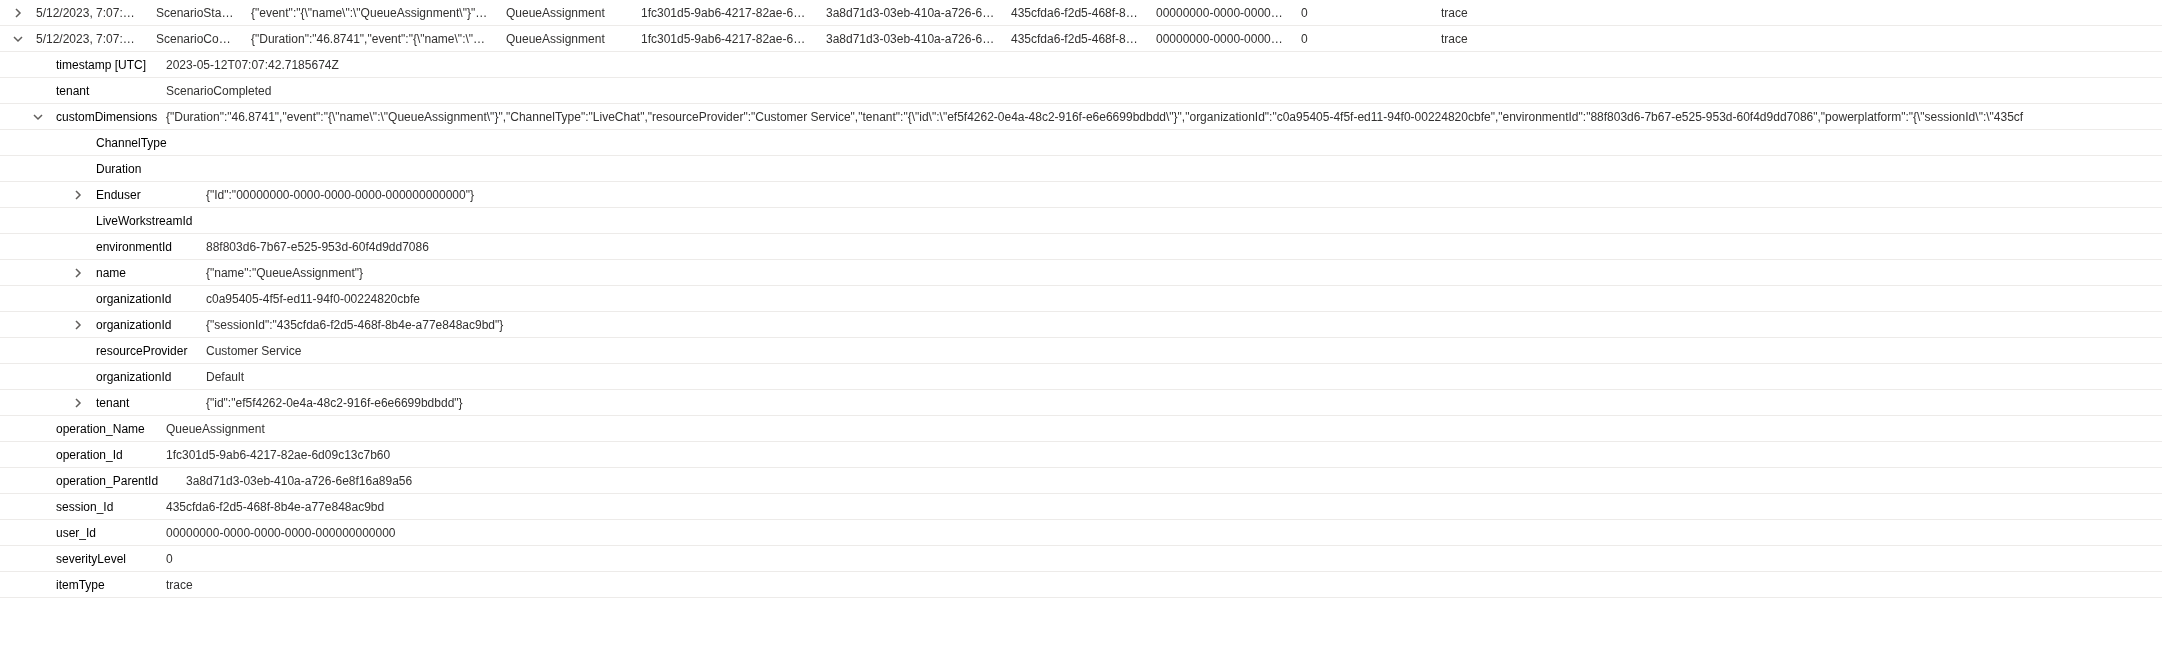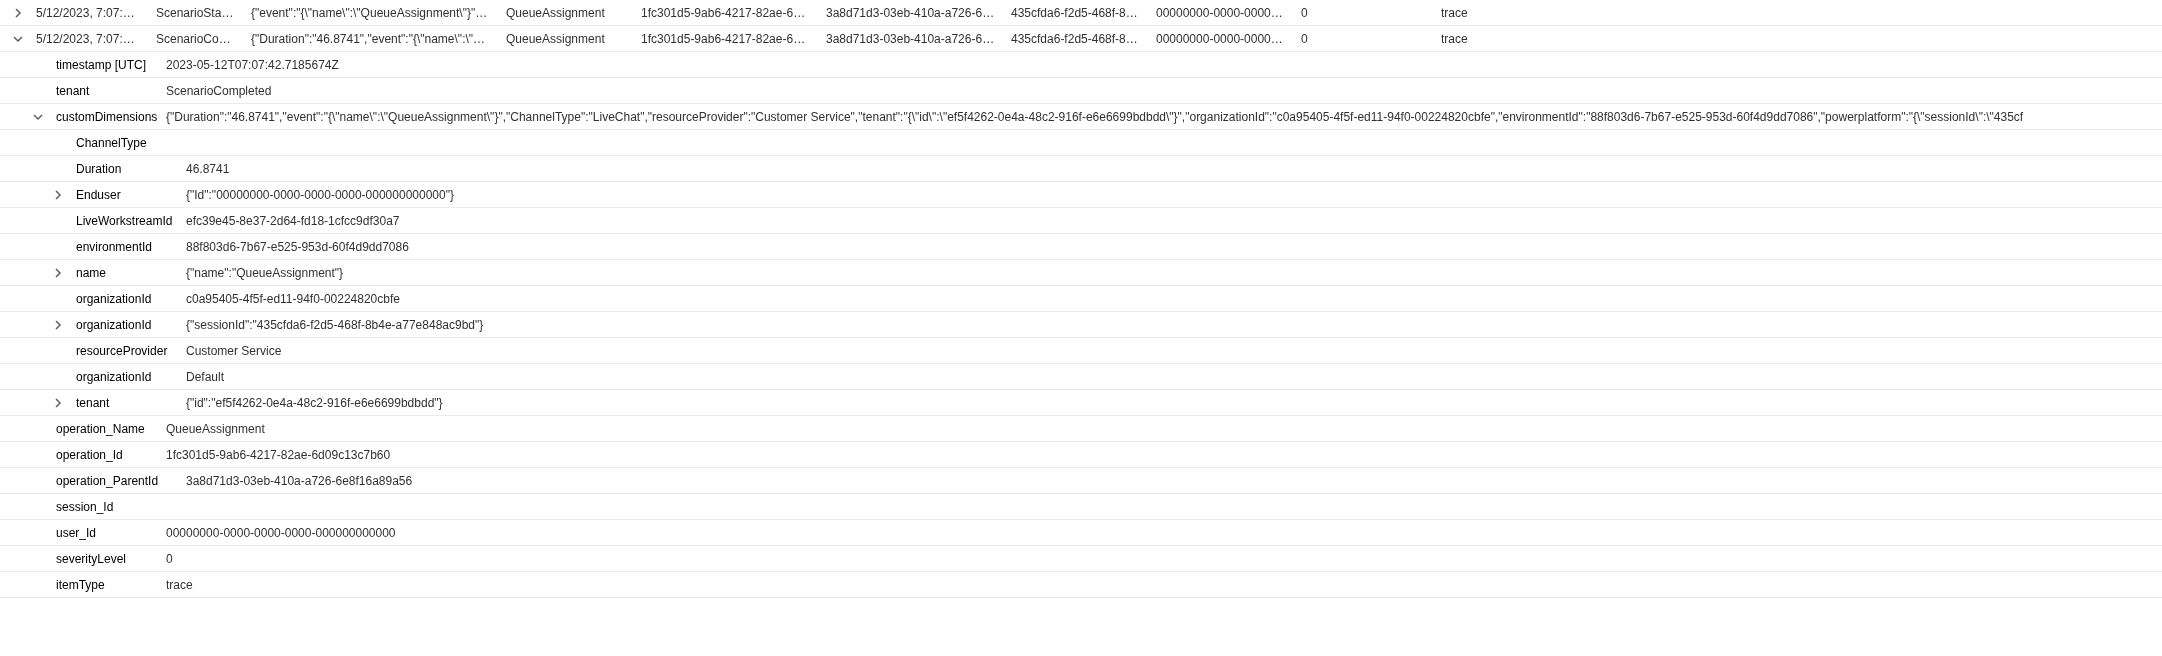--- a/index.html
+++ b/index.html
@@ -2,21 +2,21 @@
 <html><head>
   <meta charset="utf-8">
   <style>
     * { box-sizing: border-box; margin: 0; padding: 0; }
     body { font-family: "Segoe UI", Arial, sans-serif; font-size: 12px; color: #323130; background: #fff; overflow-x: hidden; }
     .row { display: flex; align-items: center; border-bottom: 1px solid #edebe9; min-height: 26px; padding: 4px 0; }
     .expander { width: 20px; display: flex; justify-content: center; align-items: center; cursor: pointer; color: #605e5c; flex-shrink: 0; }
     .expander svg { width: 10px; height: 10px; }
     .indent0 { padding-left: 8px; }
     .indent1 { padding-left: 28px; }
-    .indent2 { padding-left: 48px; }
+    .indent2 { padding-left: 68px; }
     .col { padding: 0 8px; overflow: hidden; white-space: nowrap; text-overflow: ellipsis; flex-shrink: 0; }
     .c-time { width: 120px; }
     .c-msg { width: 95px; }
     .c-details { width: 255px; }
     .c-opname { width: 135px; }
     .c-opid { width: 185px; }
     .c-parentid { width: 185px; }
     .c-sessid { width: 145px; }
     .c-userid { width: 145px; }
     .c-sev { width: 140px; }
@@ -88,37 +88,35 @@
 </div>
 
 <div class="row indent2">
   <span class="spacer20"></span>
   <span class="detail-label">ChannelType</span>
 </div>
 
 <div class="row indent2">
   <span class="spacer20"></span>
   <span class="detail-label">Duration</span>
-  <span class="detail-value">46.8741</span>
 </div>
 
 <div class="row indent2">
   <span class="expander">
     <svg viewBox="0 0 10 10">
         <path d="M3 1 L7 5 L3 9" fill="none" stroke="#605e5c" stroke-width="1.5"></path>
       </svg>
   </span>
   <span class="detail-label">Enduser</span>
   <span class="detail-value">{"Id":"00000000-0000-0000-0000-000000000000"}</span>
 </div>
 
 <div class="row indent2">
   <span class="spacer20"></span>
   <span class="detail-label">LiveWorkstreamId</span>
-  <span class="detail-value">efc39e45-8e37-2d64-fd18-1cfcc9df30a7</span>
 </div>
 
 <div class="row indent2">
   <span class="spacer20"></span>
   <span class="detail-label">environmentId</span>
   <span class="detail-value">88f803d6-7b67-e525-953d-60f4d9dd7086</span>
 </div>
 
 <div class="row indent2">
   <span class="expander">
@@ -182,20 +180,21 @@
 
 <div class="row indent1">
   <span class="spacer20"></span>
   <span class="detail-label detail-label-wide">operation_ParentId</span>
   <span class="detail-value">3a8d71d3-03eb-410a-a726-6e8f16a89a56</span>
 </div>
 
 <div class="row indent1">
   <span class="spacer20"></span>
   <span class="detail-label">session_Id</span>
+  <span class="detail-value">435cfda6-f2d5-468f-8b4e-a77e848ac9bd</span>
 </div>
 
 <div class="row indent1">
   <span class="spacer20"></span>
   <span class="detail-label">user_Id</span>
   <span class="detail-value">00000000-0000-0000-0000-000000000000</span>
 </div>
 
 <div class="row indent1">
   <span class="spacer20"></span>

